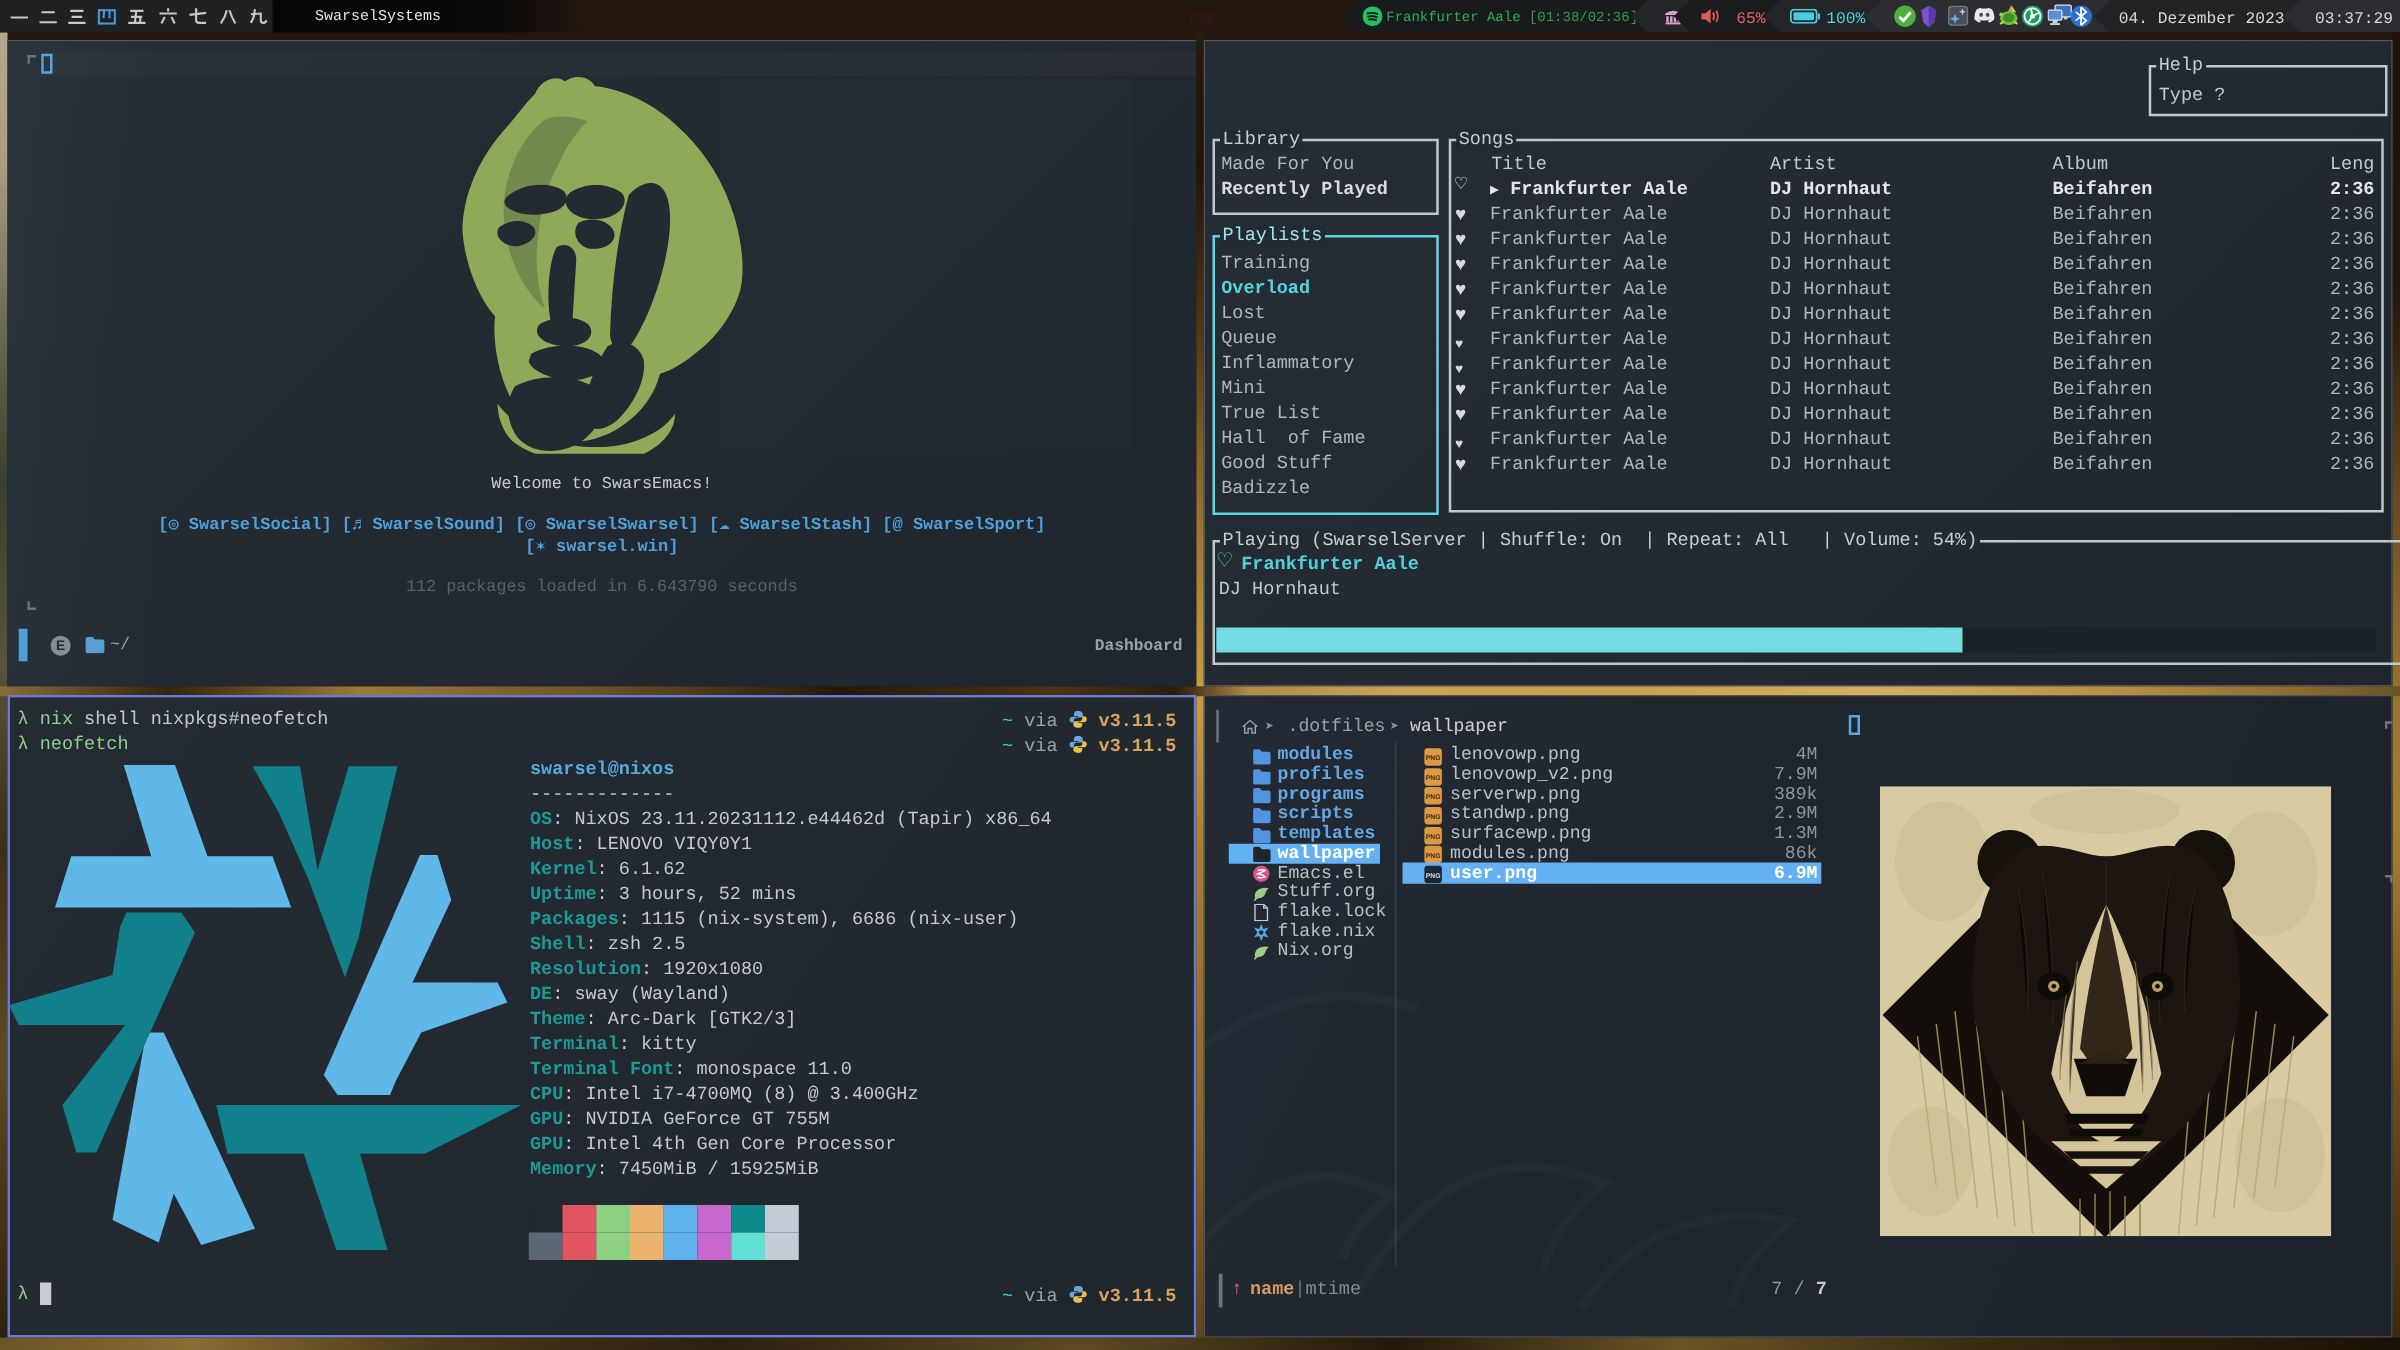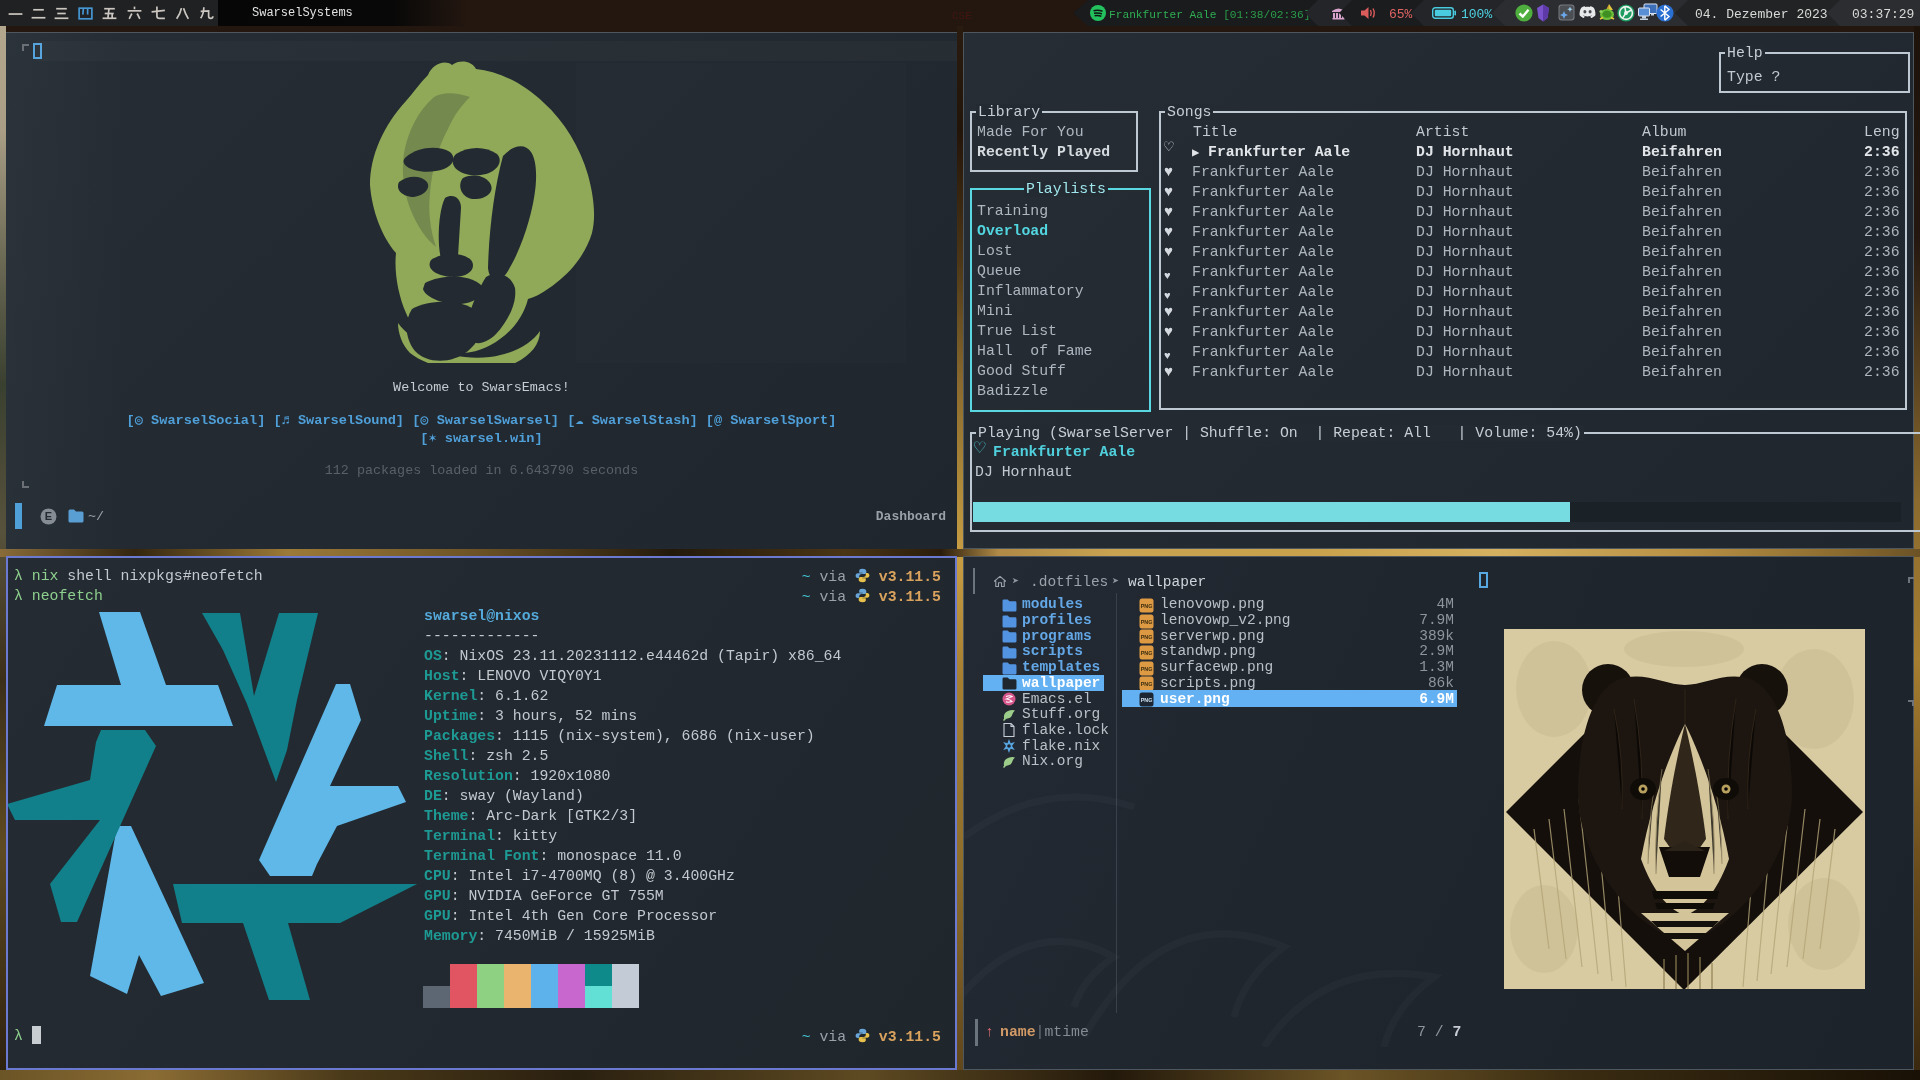--- a/index.html
+++ b/index.html
@@ -260,28 +260,28 @@
     </svg>
   <div class="t" style="left:82px;top:474px;color:#9aa1a8;font-size:13.4px;">~/</div>
   <div class="t" style="right:11px;top:474px;color:#9aa1a8;font-weight:bold;font-size:13px;">Dashboard</div>
 </div>
 <div id="win-music" class="win" style="left:963px; top:32px; width:951px; height:517px; border:1px solid #4e565e;">
   <div class="mbox" style="left:755px;top:19px;width:191px;height:41px;">
       <span class="lbl">Help</span>
     </div>
   <div class="t" style="left:763px;top:34px;color:#c2c9d1;">Type ?</div>
 
-  <div class="mbox" style="left:6px;top:78px;width:168px;height:61px;">
+  <div class="mbox" style="left:6px;top:78px;width:181px;height:61px;">
       <span class="lbl">Library</span>
     </div>
   <div class="t" style="left:13px;top:89px;color:#aeb6bf;">Made For You</div>
   <div class="t" style="left:13px;top:109px;color:#d6dbe0;font-weight:bold;">Recently Played</div>
 
   <div class="mbox" style="left:6px;top:155px;width:181px;height:224px;border-color:#5ad8e2;">
-      <span class="lbl" style="color:#9fe6ec;margin-left:48px;">Playlists</span>
+      <span class="lbl" style="color:#9fe6ec;">Playlists</span>
     </div>
   <div class="t" style="left:13px;top:168px;color:#aeb6bf;">Training</div>
   <div class="t" style="left:13px;top:188px;color:#52d6e0;font-weight:bold;">Overload</div>
   <div class="t" style="left:13px;top:208px;color:#aeb6bf;">Lost</div>
   <div class="t" style="left:13px;top:228px;color:#aeb6bf;">Queue</div>
   <div class="t" style="left:13px;top:248px;color:#aeb6bf;">Inflammatory</div>
   <div class="t" style="left:13px;top:268px;color:#aeb6bf;">Mini</div>
   <div class="t" style="left:13px;top:288px;color:#aeb6bf;">True List</div>
   <div class="t" style="left:13px;top:308px;color:#aeb6bf;">Hall  of Fame</div>
   <div class="t" style="left:13px;top:328px;color:#aeb6bf;">Good Stuff</div>
@@ -510,21 +510,21 @@
 <svg class="abs" style="left:175px;top:103.6px" width="15" height="15" viewBox="0 0 15 15">
       <rect x="0.5" y="0.5" width="14" height="14" rx="2.5" fill="#dd9a43"></rect>
       <text x="7.5" y="10" text-anchor="middle" font-size="5.4" font-weight="bold" fill="#3a2c10" font-family="Liberation Sans">PNG</text>
     </svg>
 <div class="t" style="left:196px;top:102.1px;color:#b9c0c7;font-size:14.5px;line-height:16px;">surfacewp.png</div>
 <div class="t" style="left:380px;top:102.1px;width:110px;text-align:right;color:#8d959d;font-size:14.5px;line-height:16px;">1.3M</div>
 <svg class="abs" style="left:175px;top:119.3px" width="15" height="15" viewBox="0 0 15 15">
       <rect x="0.5" y="0.5" width="14" height="14" rx="2.5" fill="#dd9a43"></rect>
       <text x="7.5" y="10" text-anchor="middle" font-size="5.4" font-weight="bold" fill="#3a2c10" font-family="Liberation Sans">PNG</text>
     </svg>
-<div class="t" style="left:196px;top:117.8px;color:#b9c0c7;font-size:14.5px;line-height:16px;">scripts.png</div>
+<div class="t" style="left:196px;top:117.8px;color:#b9c0c7;font-size:14.5px;line-height:16px;">modules.png</div>
 <div class="t" style="left:380px;top:117.8px;width:110px;text-align:right;color:#8d959d;font-size:14.5px;line-height:16px;">86k</div>
 <div class="abs" style="left:158px;top:133.0px;width:335px;height:17px;background:#63b0f2;"></div>
 <svg class="abs" style="left:175px;top:135.0px" width="15" height="15" viewBox="0 0 15 15">
       <rect x="0.5" y="0.5" width="14" height="14" rx="2.5" fill="#1c2733"></rect>
       <text x="7.5" y="10" text-anchor="middle" font-size="5.4" font-weight="bold" fill="#cfe2f2" font-family="Liberation Sans">PNG</text>
     </svg>
 <div class="t" style="left:196px;top:133.5px;color:#ffffff;font-weight:bold;font-size:14.5px;line-height:16px;">user.png</div>
 <div class="t" style="left:380px;top:133.5px;width:110px;text-align:right;color:#ffffff;font-weight:bold;font-size:14.5px;line-height:16px;">6.9M</div>
 <div class="abs" style="left:152px;top:36px;width:1px;height:420px;background:#39414a;"></div>
 <svg class="abs" style="left:0px;top:160px;opacity:0.025" width="520" height="330">

